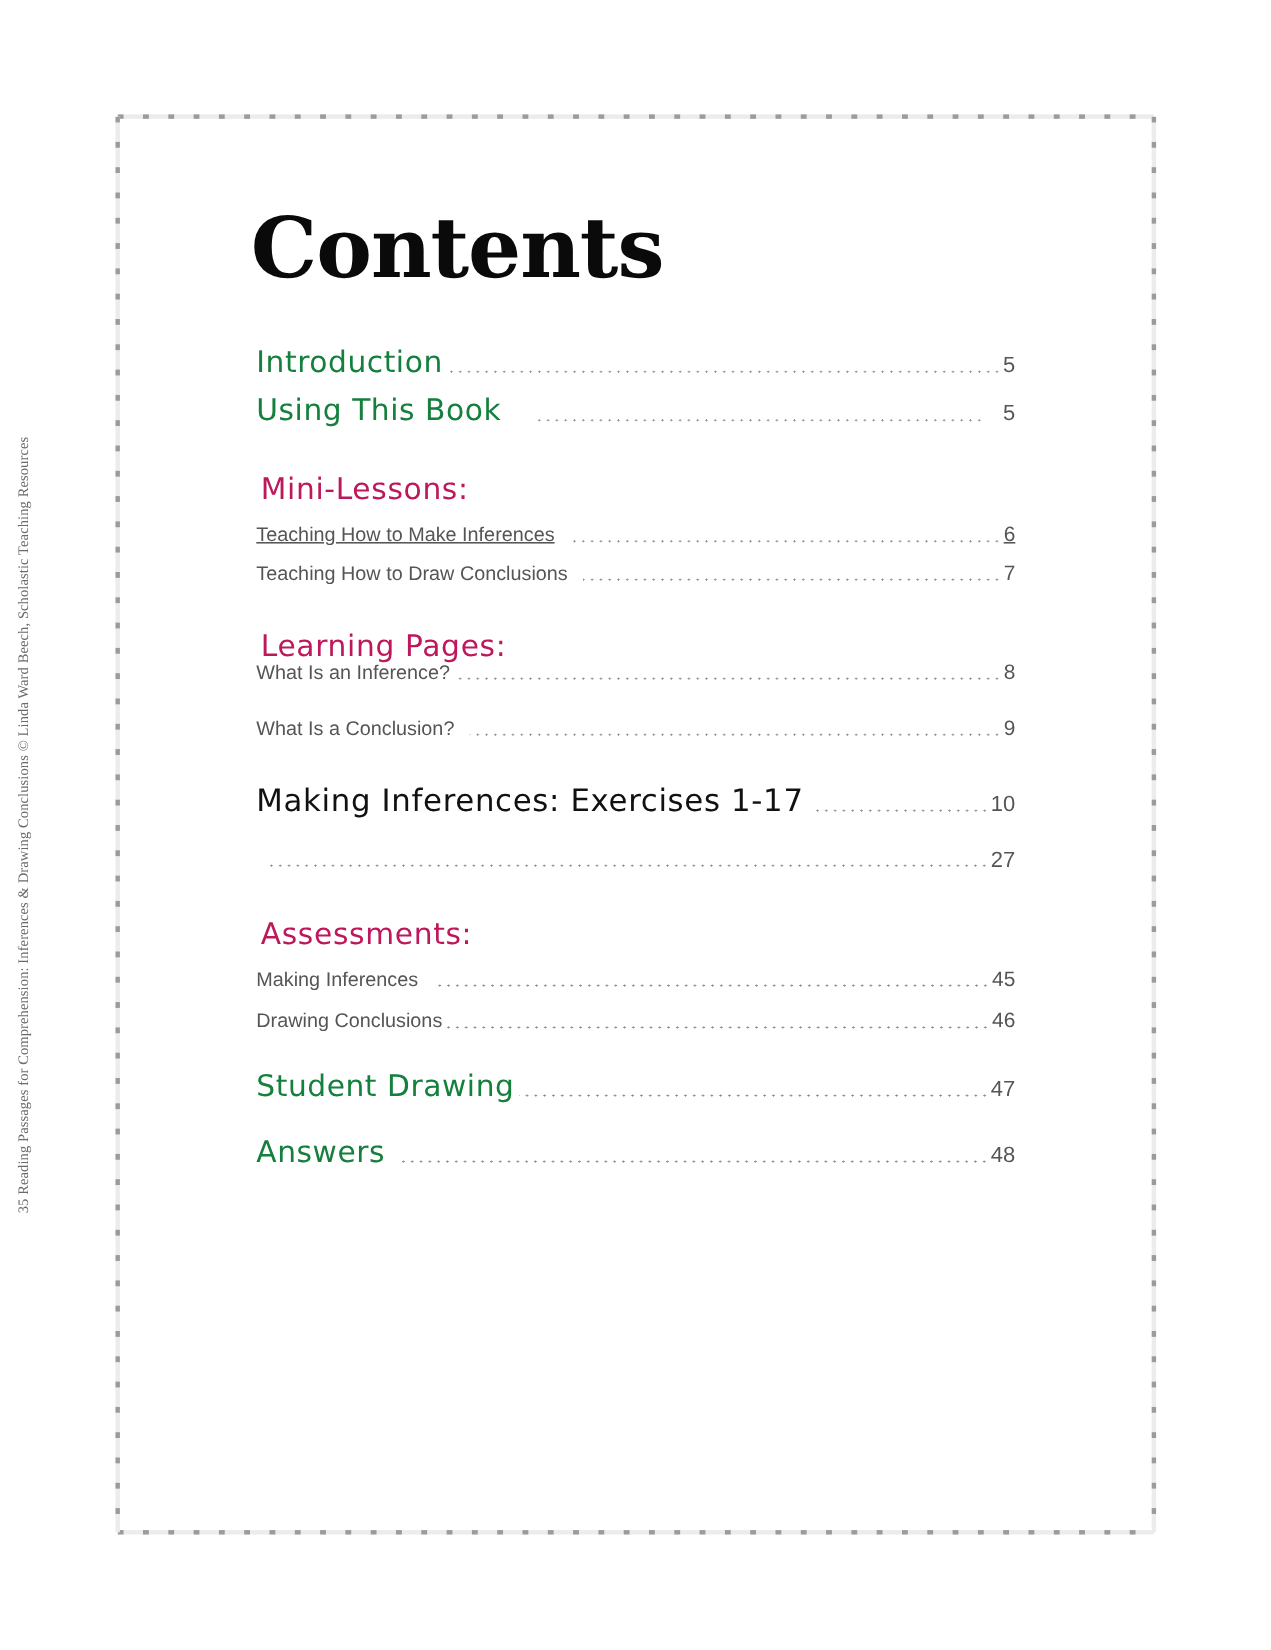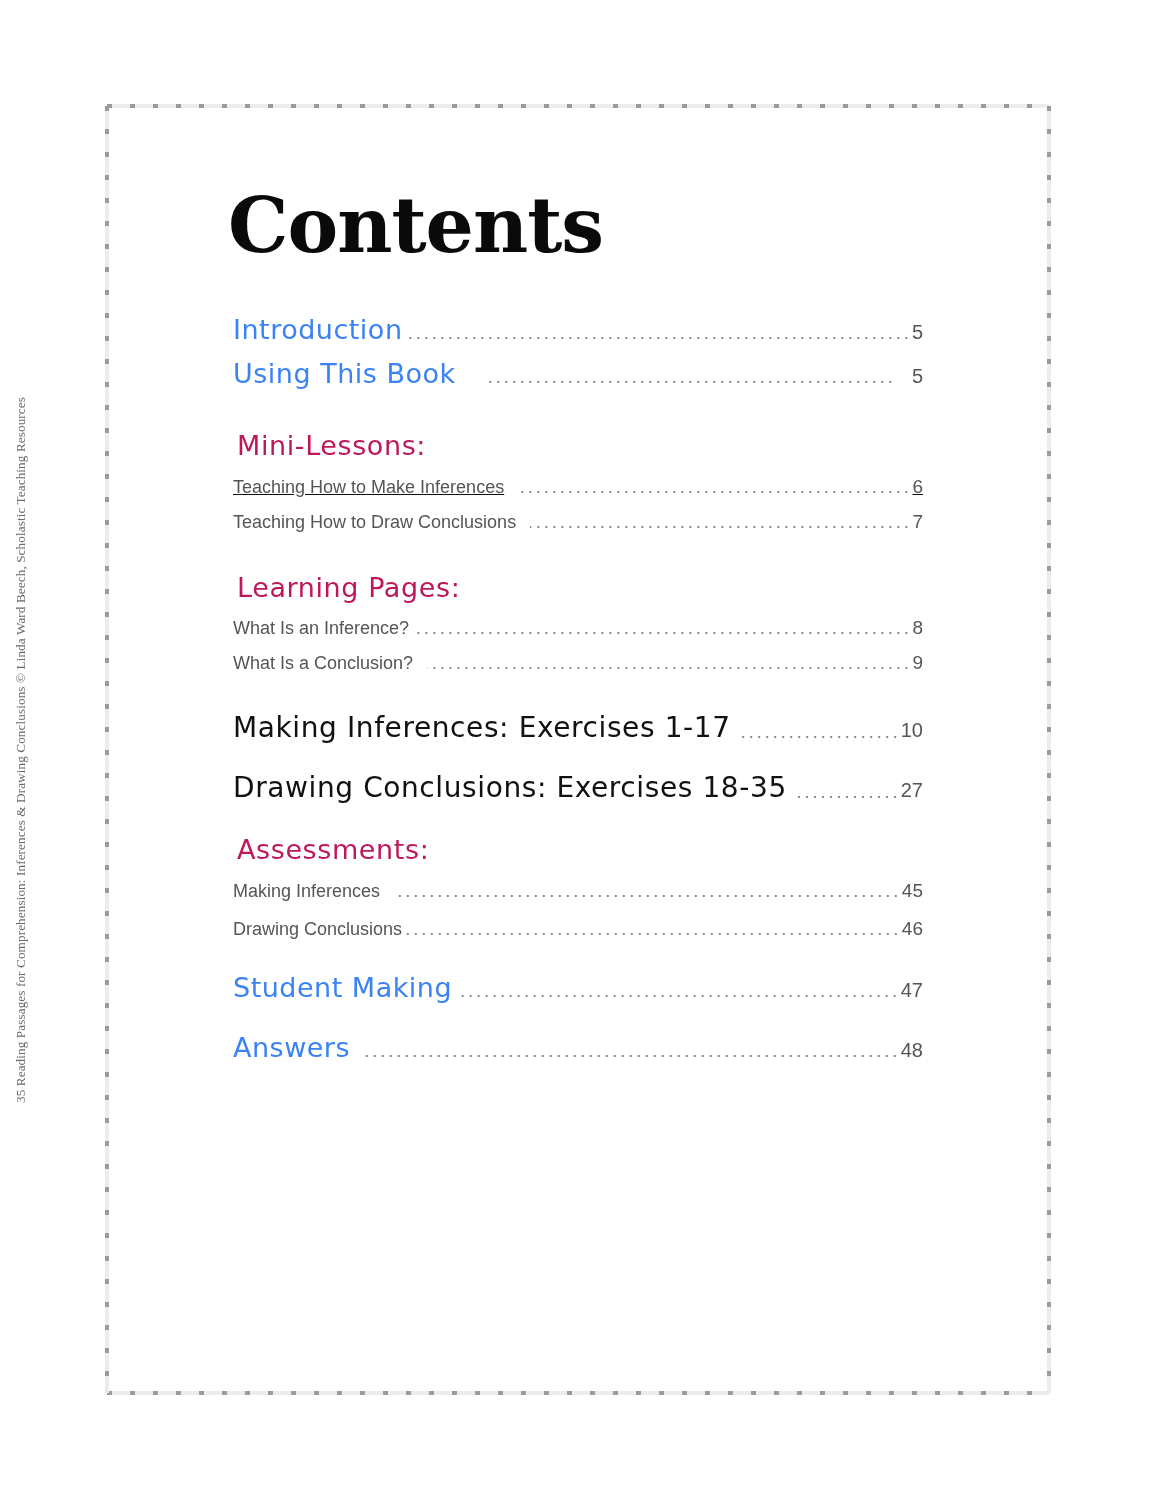--- a/index.html
+++ b/index.html
@@ -61,21 +61,21 @@
       height: 2px;
       align-self: flex-end;
       margin-bottom: 6px;
       background-image: radial-gradient(circle, #8a8a8a 0.9px, transparent 1.1px);
       background-size: 8px 2px;
       background-repeat: repeat-x;
       background-position: right center;
     }
     .row .page { white-space: nowrap; color: #555; font-family: "Liberation Sans", sans-serif; }
 
-    .big .label { font-family: "DejaVu Sans", sans-serif; font-size: 27px; color: #3b82f6; letter-spacing: 0.5px; }
+    .big .label { font-family: "DejaVu Sans", sans-serif; font-size: 27px; color: #15803d; letter-spacing: 0.5px; }
     .big .page { font-size: 20px; }
     .xl .label { font-family: "DejaVu Sans", sans-serif; font-size: 28px; color: #111; letter-spacing: 0.6px; }
     .xl .page { font-size: 20px; }
     .sub .label { font-family: "Liberation Sans", sans-serif; font-size: 18px; color: #555; }
     .sub .page { font-size: 19px; }
     .sub .dots { margin-bottom: 5px; }
 
     .heading {
       position: absolute; left: 4px;
       font-family: "DejaVu Sans", sans-serif;
@@ -120,60 +120,59 @@
   </div>
 
   <div class="row sub" style="top:511px;">
     <span class="label">Teaching How to Draw Conclusions</span>
     <span class="dots" style="margin-left:14px;"></span>
     <span class="page">7</span>
   </div>
 
   <div class="heading" style="top:572px;">Learning Pages:</div>
 
-  <div class="row sub" style="top:617px;justify-content:flex-end;">
+  <div class="row sub" style="top:601px;justify-content:flex-end;">
     <span class="label">What Is an Inference?</span>
     <span class="dots" style="margin-left:6px;"></span>
     <span class="page">8</span>
   </div>
 
   <div class="row sub" style="top:652px;">
     <span class="label">What Is a Conclusion?</span>
     <span class="dots" style="margin-left:14px;"></span>
     <span class="page">9</span>
   </div>
 
   <div class="row xl" style="top:711px;">
     <span class="label">Making Inferences: Exercises 1-17</span>
     <span class="dots" style="margin-left:10px;"></span>
     <span class="page">10</span>
   </div>
 
   <div class="row xl" style="top:771px;">
-    <span class="label">Drawing Conclusions: Exercises 18-35</span>
     <span class="dots" style="margin-left:10px;"></span>
     <span class="page">27</span>
   </div>
 
   <div class="heading" style="top:834px;">Assessments:</div>
 
   <div class="row sub" style="top:880px;">
     <span class="label">Making Inferences</span>
     <span class="dots" style="margin-left:14px;"></span>
     <span class="page">45</span>
   </div>
 
   <div class="row sub" style="top:918px;">
     <span class="label">Drawing Conclusions</span>
     <span class="dots" style="margin-left:4px;"></span>
     <span class="page">46</span>
   </div>
 
   <div class="row big" style="top:972px;">
-    <span class="label">Student Making</span>
+    <span class="label">Student Drawing</span>
     <span class="dots" style="margin-left:4px;"></span>
     <span class="page">47</span>
   </div>
 
   <div class="row big" style="top:1032px;">
     <span class="label">Answers</span>
     <span class="dots" style="margin-left:10px;"></span>
     <span class="page">48</span>
   </div>
 

